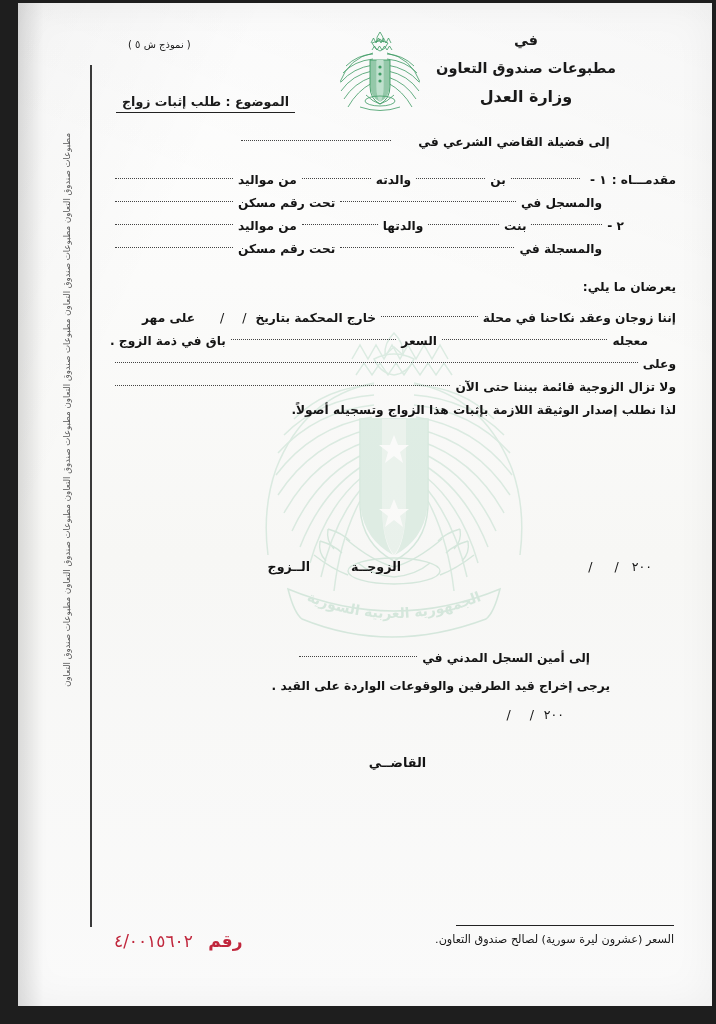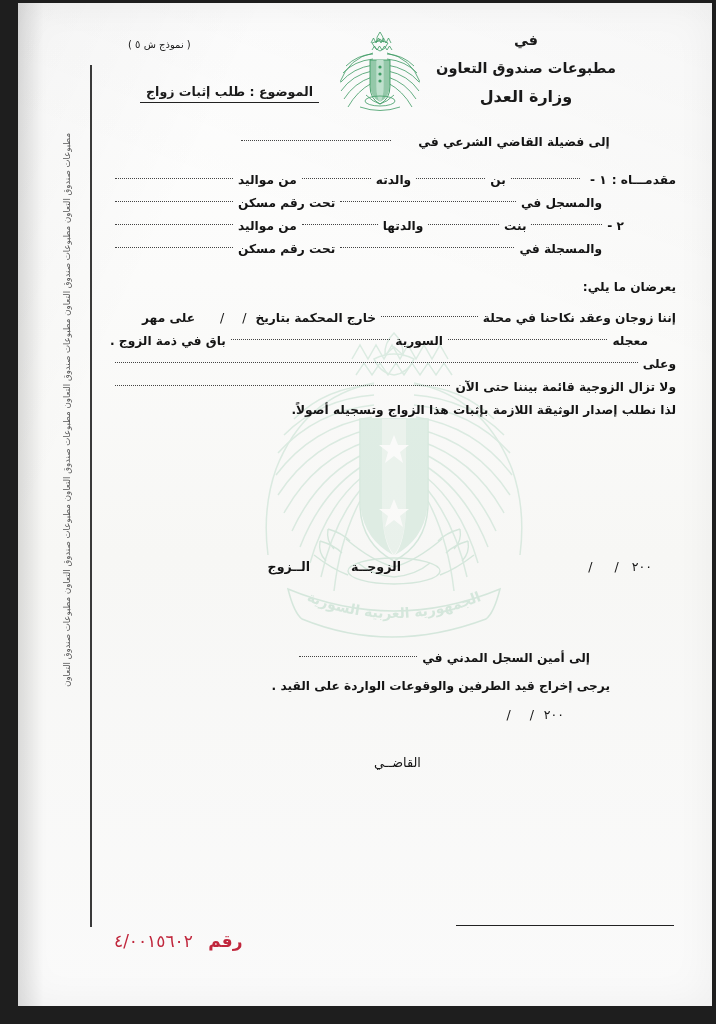--- a/index.html
+++ b/index.html
@@ -75,22 +75,22 @@
   #header-block .h-line.big{font-size:16px;}
   #emblem{
     position:absolute;left:322px;top:26px;width:80px;height:86px;
   }
   #form-code{
     position:absolute;left:110px;top:36px;
     font-size:10px;color:#1a1a1a;
     direction:rtl;
   }
   #subject-wrap{
-    position:absolute;left:98px;top:78px;
-    direction:rtl;text-align:center;margin-left:24px;
+    position:absolute;left:98px;top:88px;
+    direction:rtl;text-align:center;
   }
   #subject{
     font-size:12.6px;font-weight:bold;color:#1a1a1a;
     padding:0 6px 3px 6px;
     border-bottom:1.6px solid #222;
     display:inline-block;
     white-space:nowrap;
   }
   
   #body{
@@ -138,21 +138,21 @@
   
   #registry{
     position:absolute;right:36px;left:92px;top:648px;
     direction:rtl;color:#141414;font-size:12.2px;
   }
   #registry .ln{display:flex;align-items:baseline;white-space:nowrap;margin-bottom:14px;}
   #reg-date{padding-right:112px;letter-spacing:1px;font-size:12.5px;}
   #judge{
     position:absolute;right:27px;left:92px;top:752px;
     text-align:center;direction:rtl;
-    font-size:12.8px;font-weight:normal;color:#141414;letter-spacing:2px;
+    font-size:12.8px;font-weight:bold;color:#141414;letter-spacing:2px;
   }
   
   #footer-price{
     position:absolute;right:38px;top:922px;
     direction:rtl;text-align:right;
   }
   #footer-price .rule{
     width:218px;height:1.4px;background:#222;margin:0 0 7px auto;
   }
   #footer-price .txt{font-size:11.2px;color:#141414;white-space:nowrap;}
@@ -354,21 +354,21 @@
         <span class="t slash">/</span>
         <span class="t slash">/</span>
         <span class="t bold" style="padding-right:16px;margin-left:32px;">على مهر</span>
       </div>
 
       <div class="spacer-sm"></div>
 
       <div class="row">
         <span class="t bold" style="padding-right:28px;">معجله</span>
         <span class="dots"></span>
-        <span class="t bold">السورية</span>
+        <span class="t bold">السعر</span>
         <span class="dots"></span>
         <span class="t bold">باق في ذمة الزوج .</span>
       </div>
 
       <div class="spacer-sm"></div>
 
       <div class="row">
         <span class="t bold">وعلى</span>
         <span class="dots"></span>
       </div>
@@ -409,20 +409,21 @@
         <span>٢٠٠</span>
         <span class="slash">/</span>
         <span class="slash">/</span>
       </div>
     </div>
 
     <div id="judge">القاضــي</div>
 
     <div id="footer-price">
       <div class="rule"></div>
+      <div class="txt">السعر (عشرون ليرة سورية) لصالح صندوق التعاون.</div>
     </div>
 
     <div id="serial">
       <span class="lbl">رقم</span>
       <span class="num">٤/٠٠١٥٦٠٢</span>
     </div>
 
   </div>
 </div>
 

